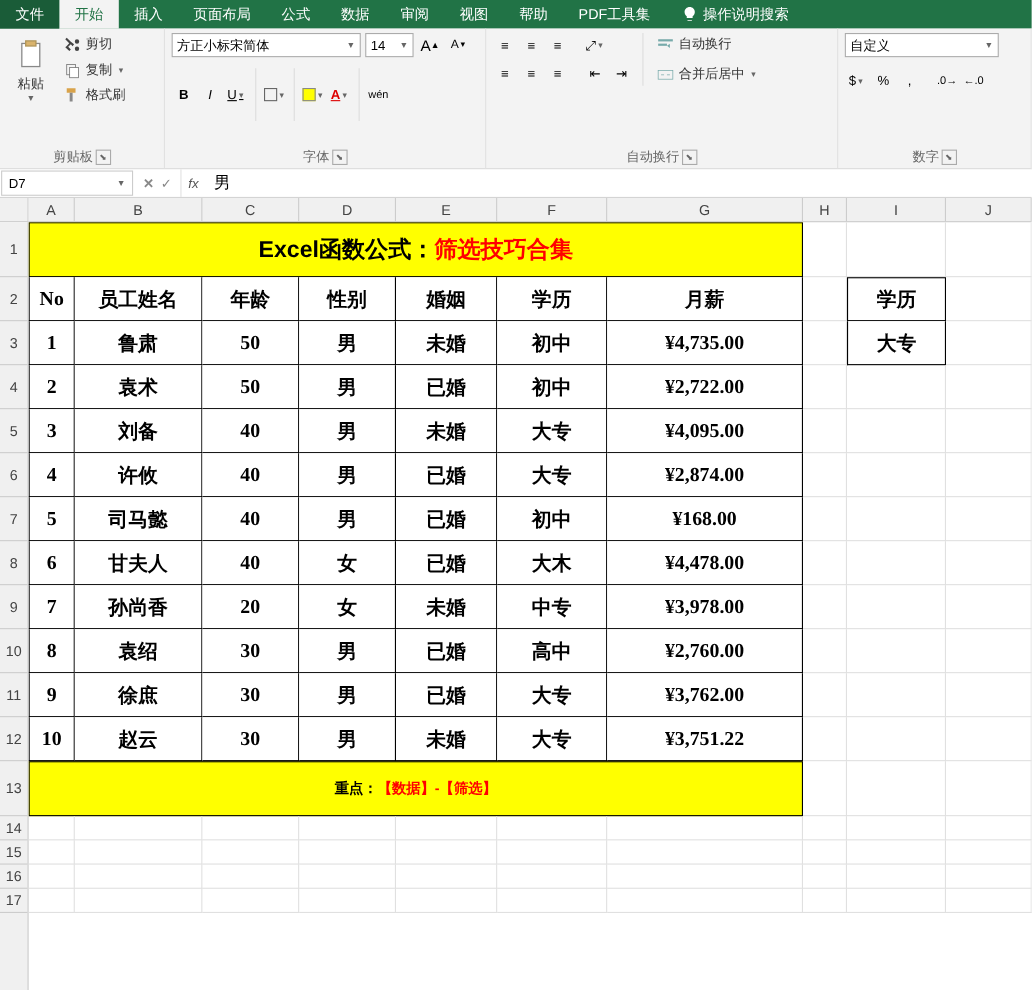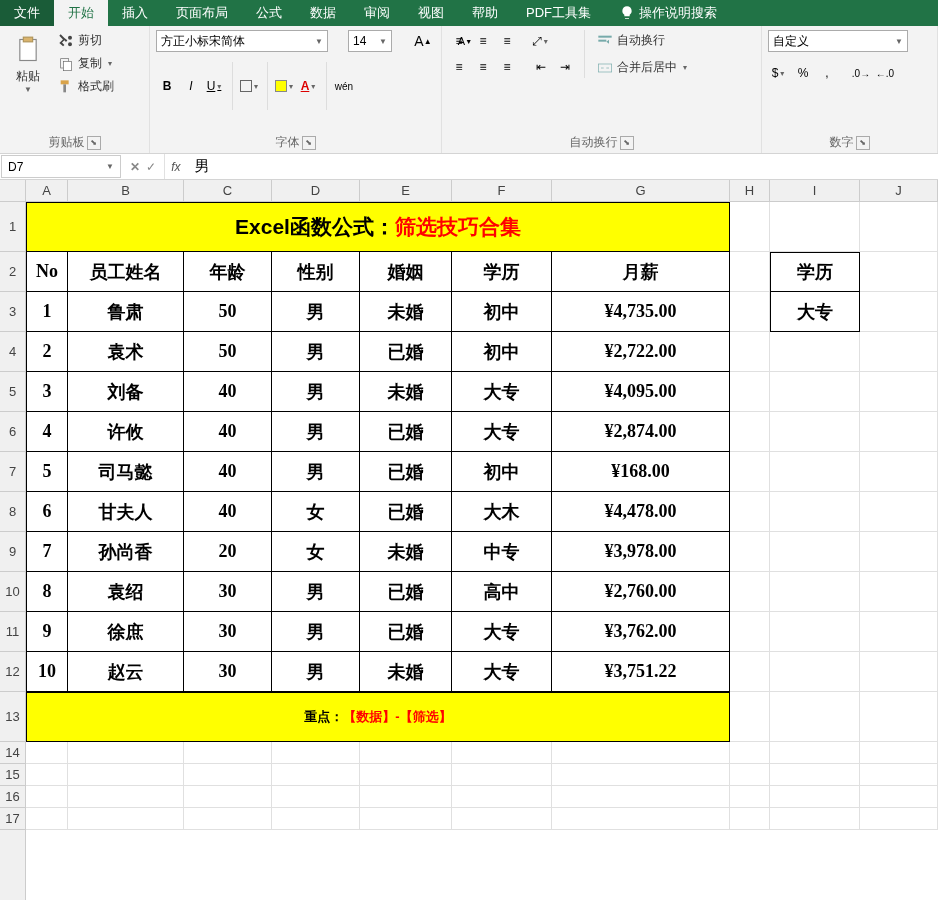--- a/index.html
+++ b/index.html
@@ -18,21 +18,21 @@
 .group { border-right: 1px solid #e1e1e1; padding: 4px 6px 0 6px; display: flex; flex-direction: column; position: relative; }
 .group-label { text-align: center; color: #666; font-size: 12px; padding: 4px 0 2px 0; display: flex; justify-content: center; gap: 2px; align-items: center; }
 .group-body { flex: 1; display: flex; align-items: flex-start; gap: 4px; }
 .dlauncher { width: 14px; height: 14px; border: 1px solid #aaa; display: inline-flex; align-items: center; justify-content: center; font-size: 8px; color: #666; cursor: pointer; }
 
 .vstack { display: flex; flex-direction: column; gap: 2px; }
 .rbtn { display: flex; align-items: center; gap: 4px; padding: 2px 4px; cursor: pointer; font-size: 12px; color: #333; }
 .bigbtn { display: flex; flex-direction: column; align-items: center; width: 44px; cursor: pointer; padding-top: 4px; }
 .bigbtn .lbl { font-size: 12px; margin-top: 2px; color: #333; }
 
-.font-row1 { display: flex; gap: 20px; margin-bottom: 6px; align-items: center;}
+.font-row1 { display: flex; gap: 4px; margin-bottom: 6px; align-items: center;}
 .font-name { width: 172px; height: 22px; border: 1px solid #ababab; background: #fff; display:flex; align-items:center; padding:0 4px; justify-content:space-between;}
 .font-size { width: 44px; height: 22px; border: 1px solid #ababab; background: #fff; display:flex; align-items:center; padding:0 4px; justify-content:space-between;}
 .sel-caret { font-size: 8px; color:#666; }
 .sqbtn { width: 22px; height: 22px; display: inline-flex; align-items: center; justify-content: center; cursor: pointer;}
 .font-row2 { display: flex; gap: 2px; align-items: center; }
 
 .hr-sep { width:1px; background:#ddd; margin: 0 4px; height: 48px;}
 
 
 .align-grid { display: flex; flex-direction: column; gap: 4px; }

